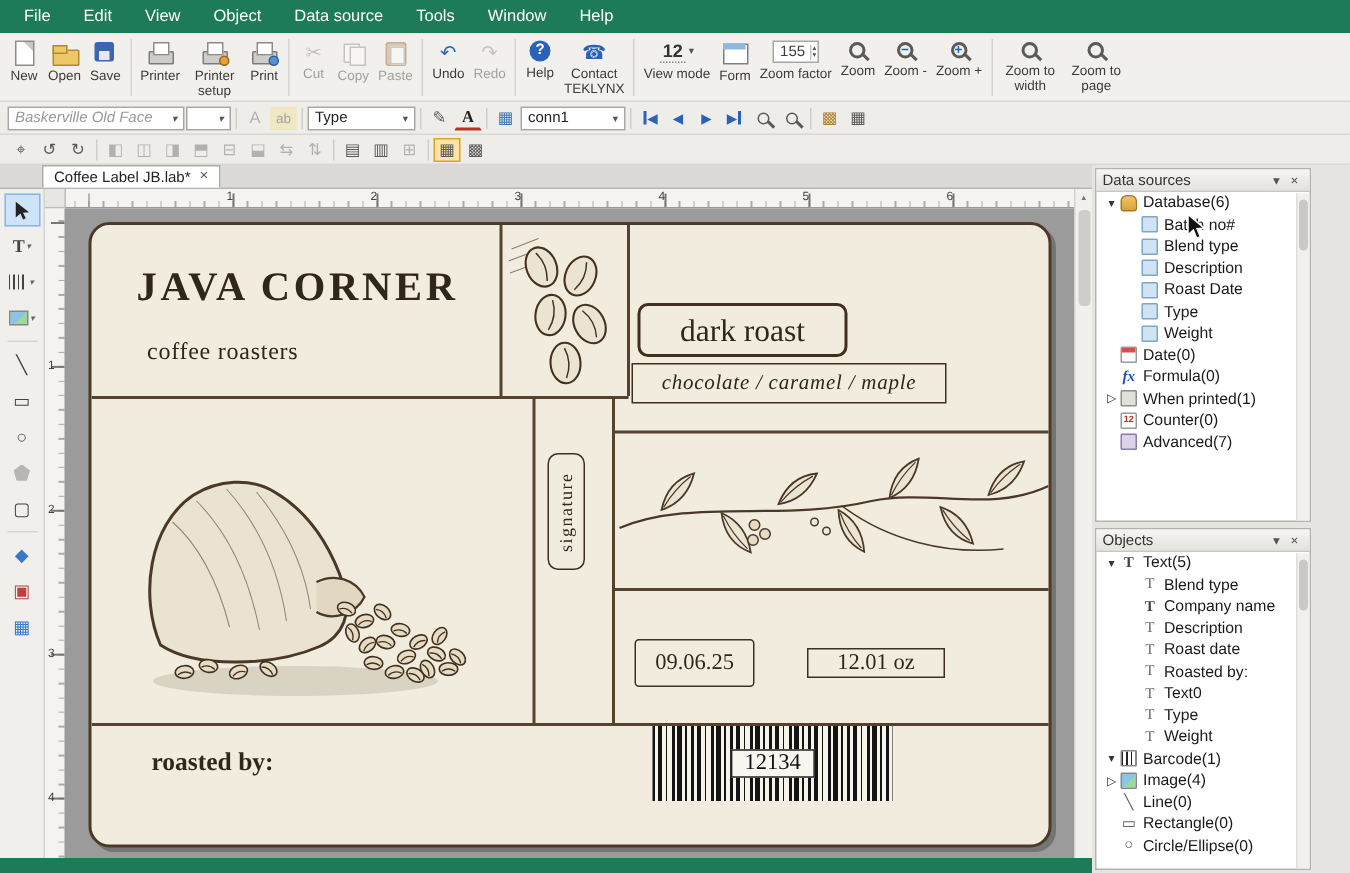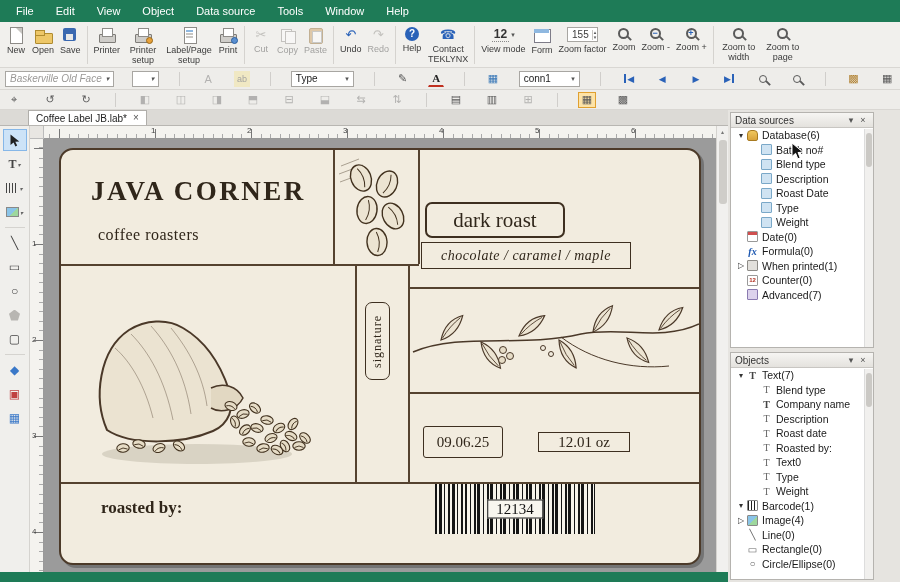--- a/index.html
+++ b/index.html
@@ -42,21 +42,21 @@
 .ic-copy::after{content:"";position:absolute;left:7px;top:4px;width:9px;height:11px;background:#fff;border:1px solid #8e8c88}
 .ic-paste::before{content:"";position:absolute;left:3px;top:1px;width:12px;height:14px;background:#c89858;border:1px solid #8a6428;border-radius:2px}
 .ic-paste::after{content:"";position:absolute;left:6px;top:4px;width:8px;height:10px;background:#fff;border:1px solid #9a9a9a}
 .ic-form::before{content:"";position:absolute;left:2px;top:2px;width:15px;height:12px;background:#fff;border:1px solid #7e7c88}
 .ic-form::after{content:"";position:absolute;left:2px;top:2px;width:15px;height:4px;background:#8fb8e0}
 .badge{position:absolute;right:0;bottom:-1px;width:7px;height:7px;border-radius:50%;background:#e8a13a;border:1px solid #9a6a1a;z-index:2}
 .badge.blue{background:#5a8fd0;border-color:#2a5fa0}
 
 .tb2{position:absolute;left:0;top:68px;width:900px;height:22px}
 .tb3{position:absolute;left:0;top:90px;width:900px;height:20px}
-.tb2,.tb3{background:#eeedea;border-bottom:1px solid #d9d7d3;display:flex;align-items:center;gap:18px;padding:0 5px}
+.tb2,.tb3{background:#eeedea;border-bottom:1px solid #d9d7d3;display:flex;align-items:center;gap:1px;padding:0 5px}
 .combo{display:inline-flex;align-items:center;justify-content:space-between;background:#fff;border:1px solid #a8a6a2;height:16px;font-size:10px;padding:0 4px;gap:4px;color:#222;white-space:nowrap}
 .combo.dis{color:#9a9896;font-style:italic}
 .ib{width:18px;height:16px;display:inline-flex;align-items:center;justify-content:center;font-size:11px;color:#5a5a5a;border:1px solid transparent;background:none;font-style:normal}
 .ib.active{background:#fde3a7;border-color:#e0a030}
 .ib.dis{opacity:.4}
 .sep2{width:1px;height:14px;background:#d0cecb;margin:0 2px;flex:none}
 .navb{color:#2a62b8;font-size:9px}
 .navb.first::before,.navb.last::after{content:"";width:2px;height:9px;background:#2a62b8;display:inline-block;margin:0 1px}
 .fc{color:#222;font:bold 11px "Liberation Serif",serif;border-bottom:2px solid #c03020;line-height:11px}
 .hl{font-size:9px;background:#f3e28a;padding:0 1px;color:#333}
@@ -158,24 +158,20 @@
     <i class="sep"></i>
     <button class="tbtn">
         <span class="ic ic-print"></span>
         <span>Printer</span>
       </button>
     <button class="tbtn" style="max-width:40px">
         <span class="ic ic-print">
           <span class="badge"></span>
         </span>
         <span>Printer setup</span>
-      </button>
-    <button class="tbtn" style="max-width:52px">
-        <span class="ic ic-page"></span>
-        <span>Label/Page setup</span>
       </button>
     <button class="tbtn">
         <span class="ic ic-print">
           <span class="badge blue"></span>
         </span>
         <span>Print</span>
       </button>
     <i class="sep"></i>
     <button class="tbtn dis">
         <span class="gly gray">✂</span>
@@ -581,21 +577,21 @@
 
     <div class="panel" style="top:242px;height:228px">
       <div class="phead">
         <span class="ptitle">Objects</span>
         <span class="pbtn">▾</span>
         <span class="pbtn">×</span>
       </div>
       <div class="trow">
           <span class="texp">▾</span>
           <span class="tig">T</span>
-          <span>Text(7)</span>
+          <span>Text(5)</span>
         </div>
       <div class="trow child">
           <span class="texp"></span>
           <span class="tig sm">T</span>
           <span>Blend type</span>
         </div>
       <div class="trow child">
           <span class="texp"></span>
           <span class="tig s m">T</span>
           <span>Company name</span>

